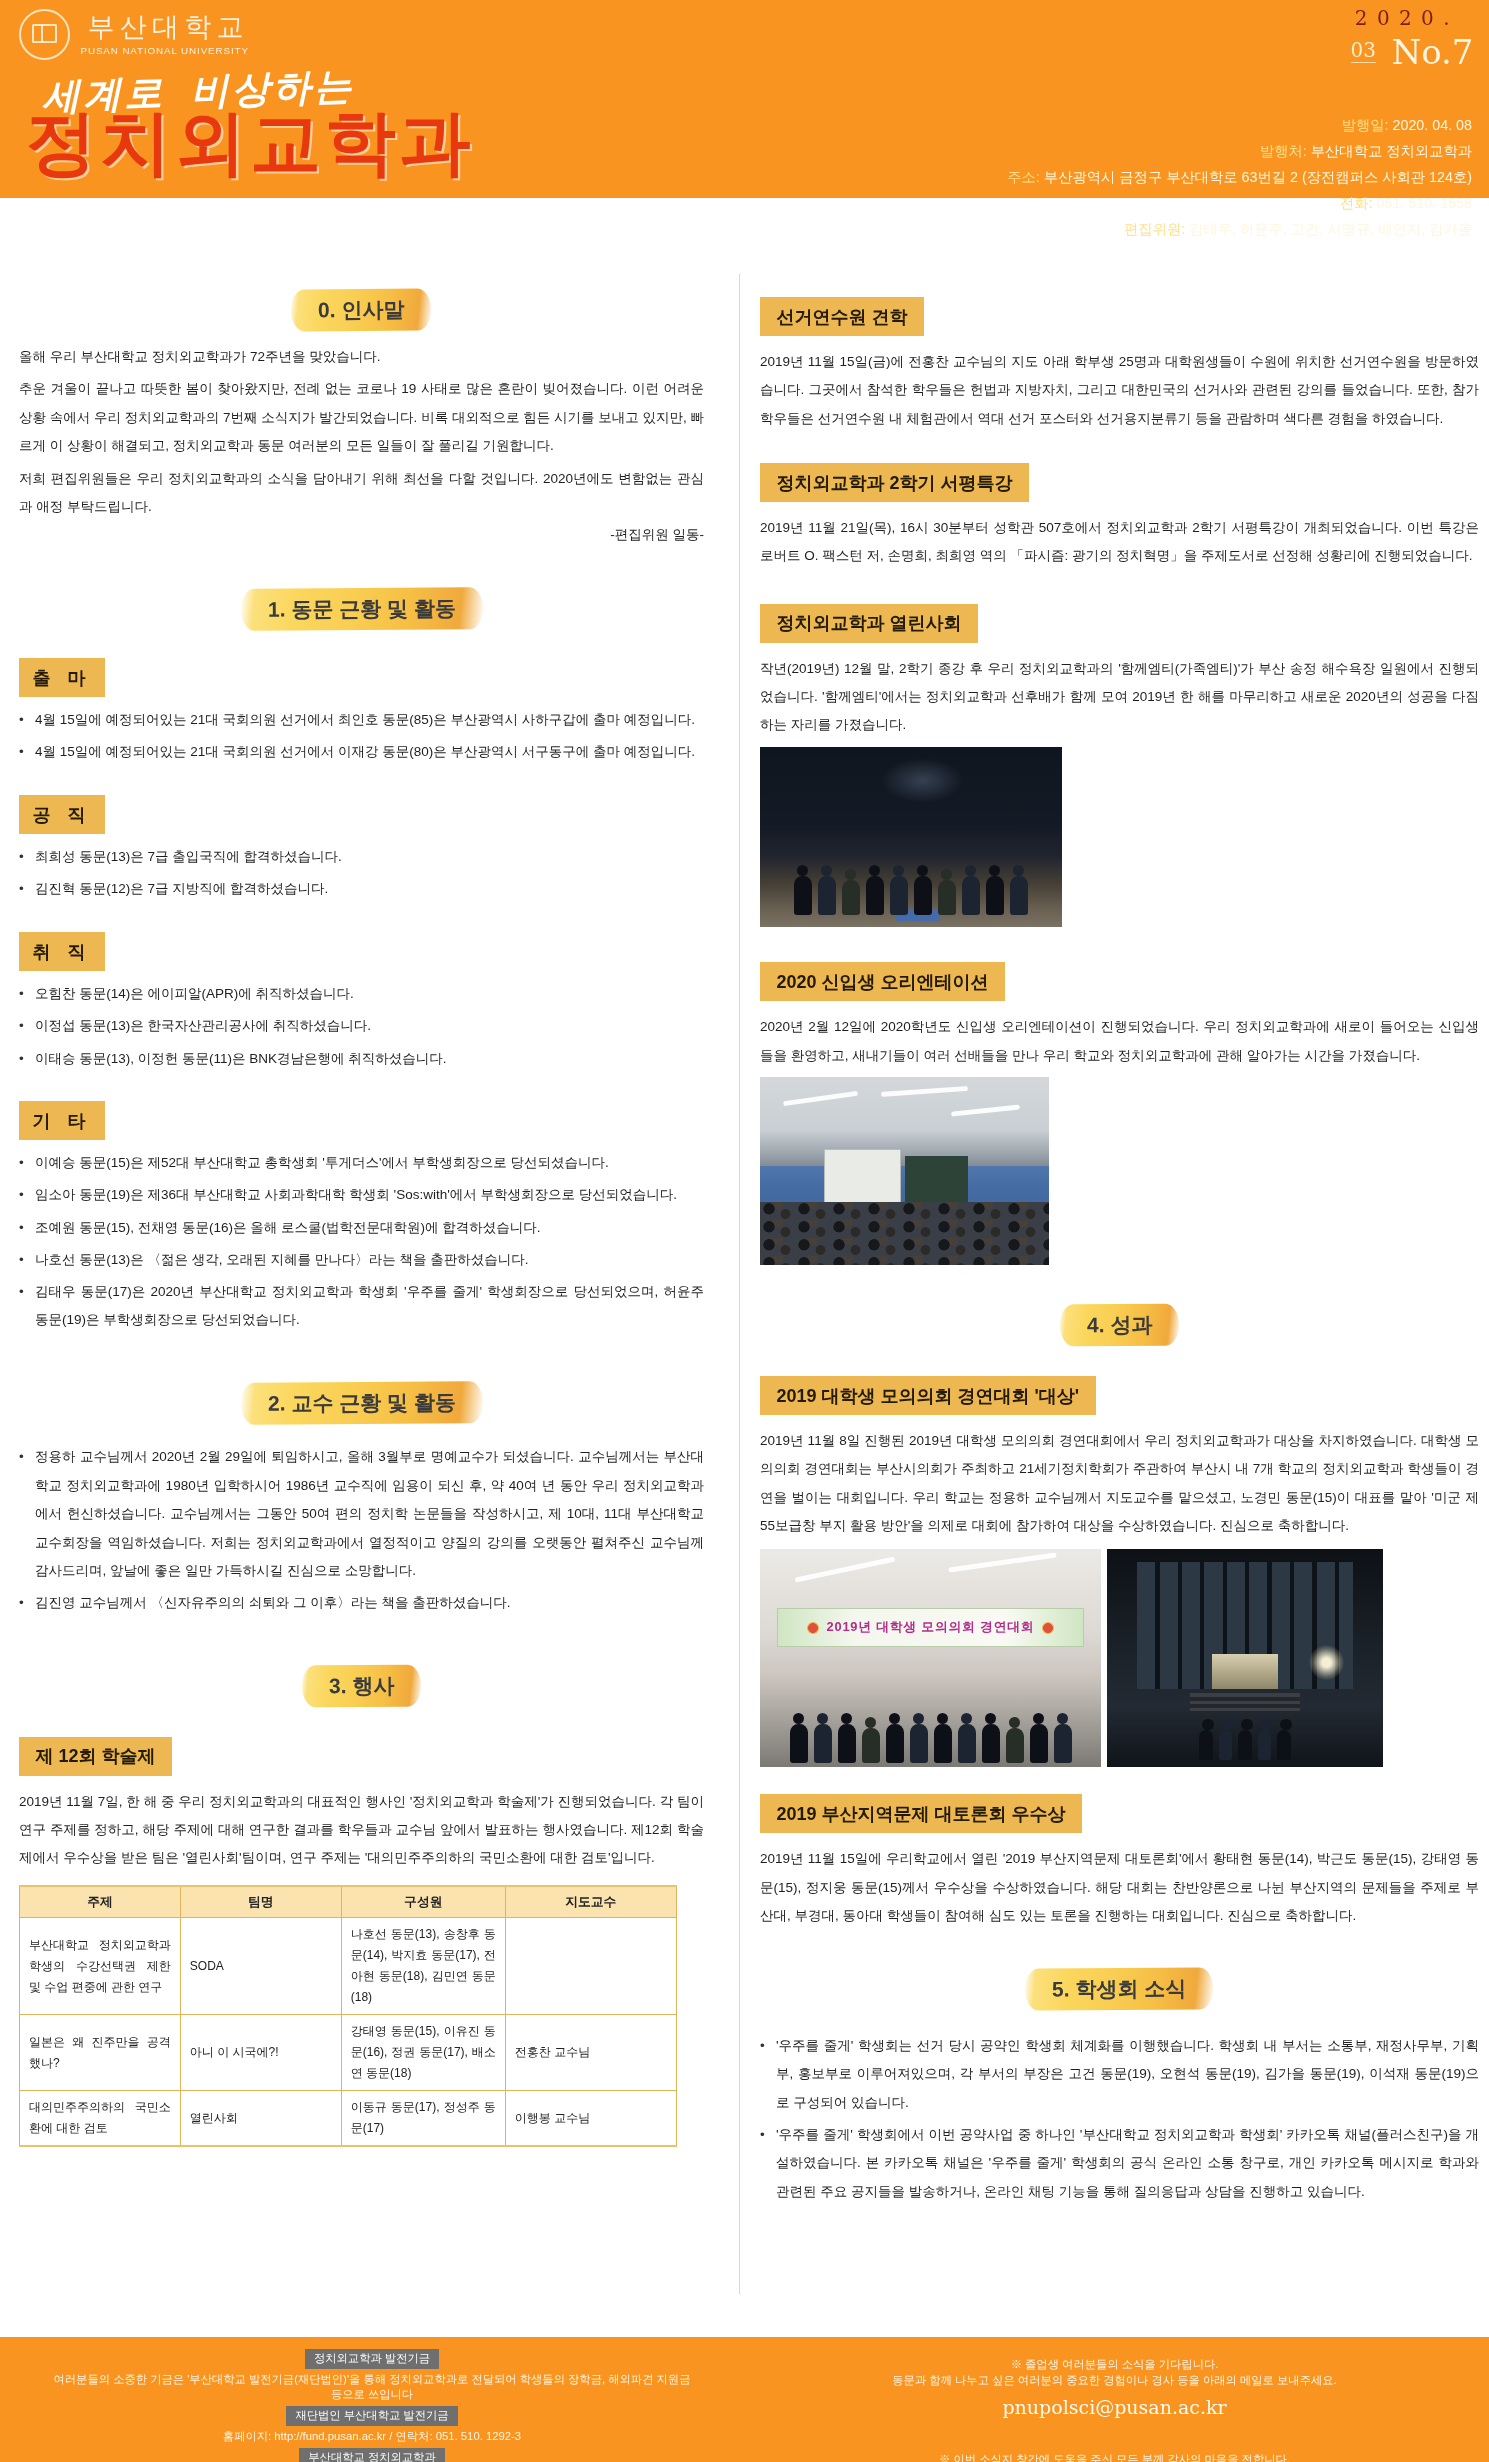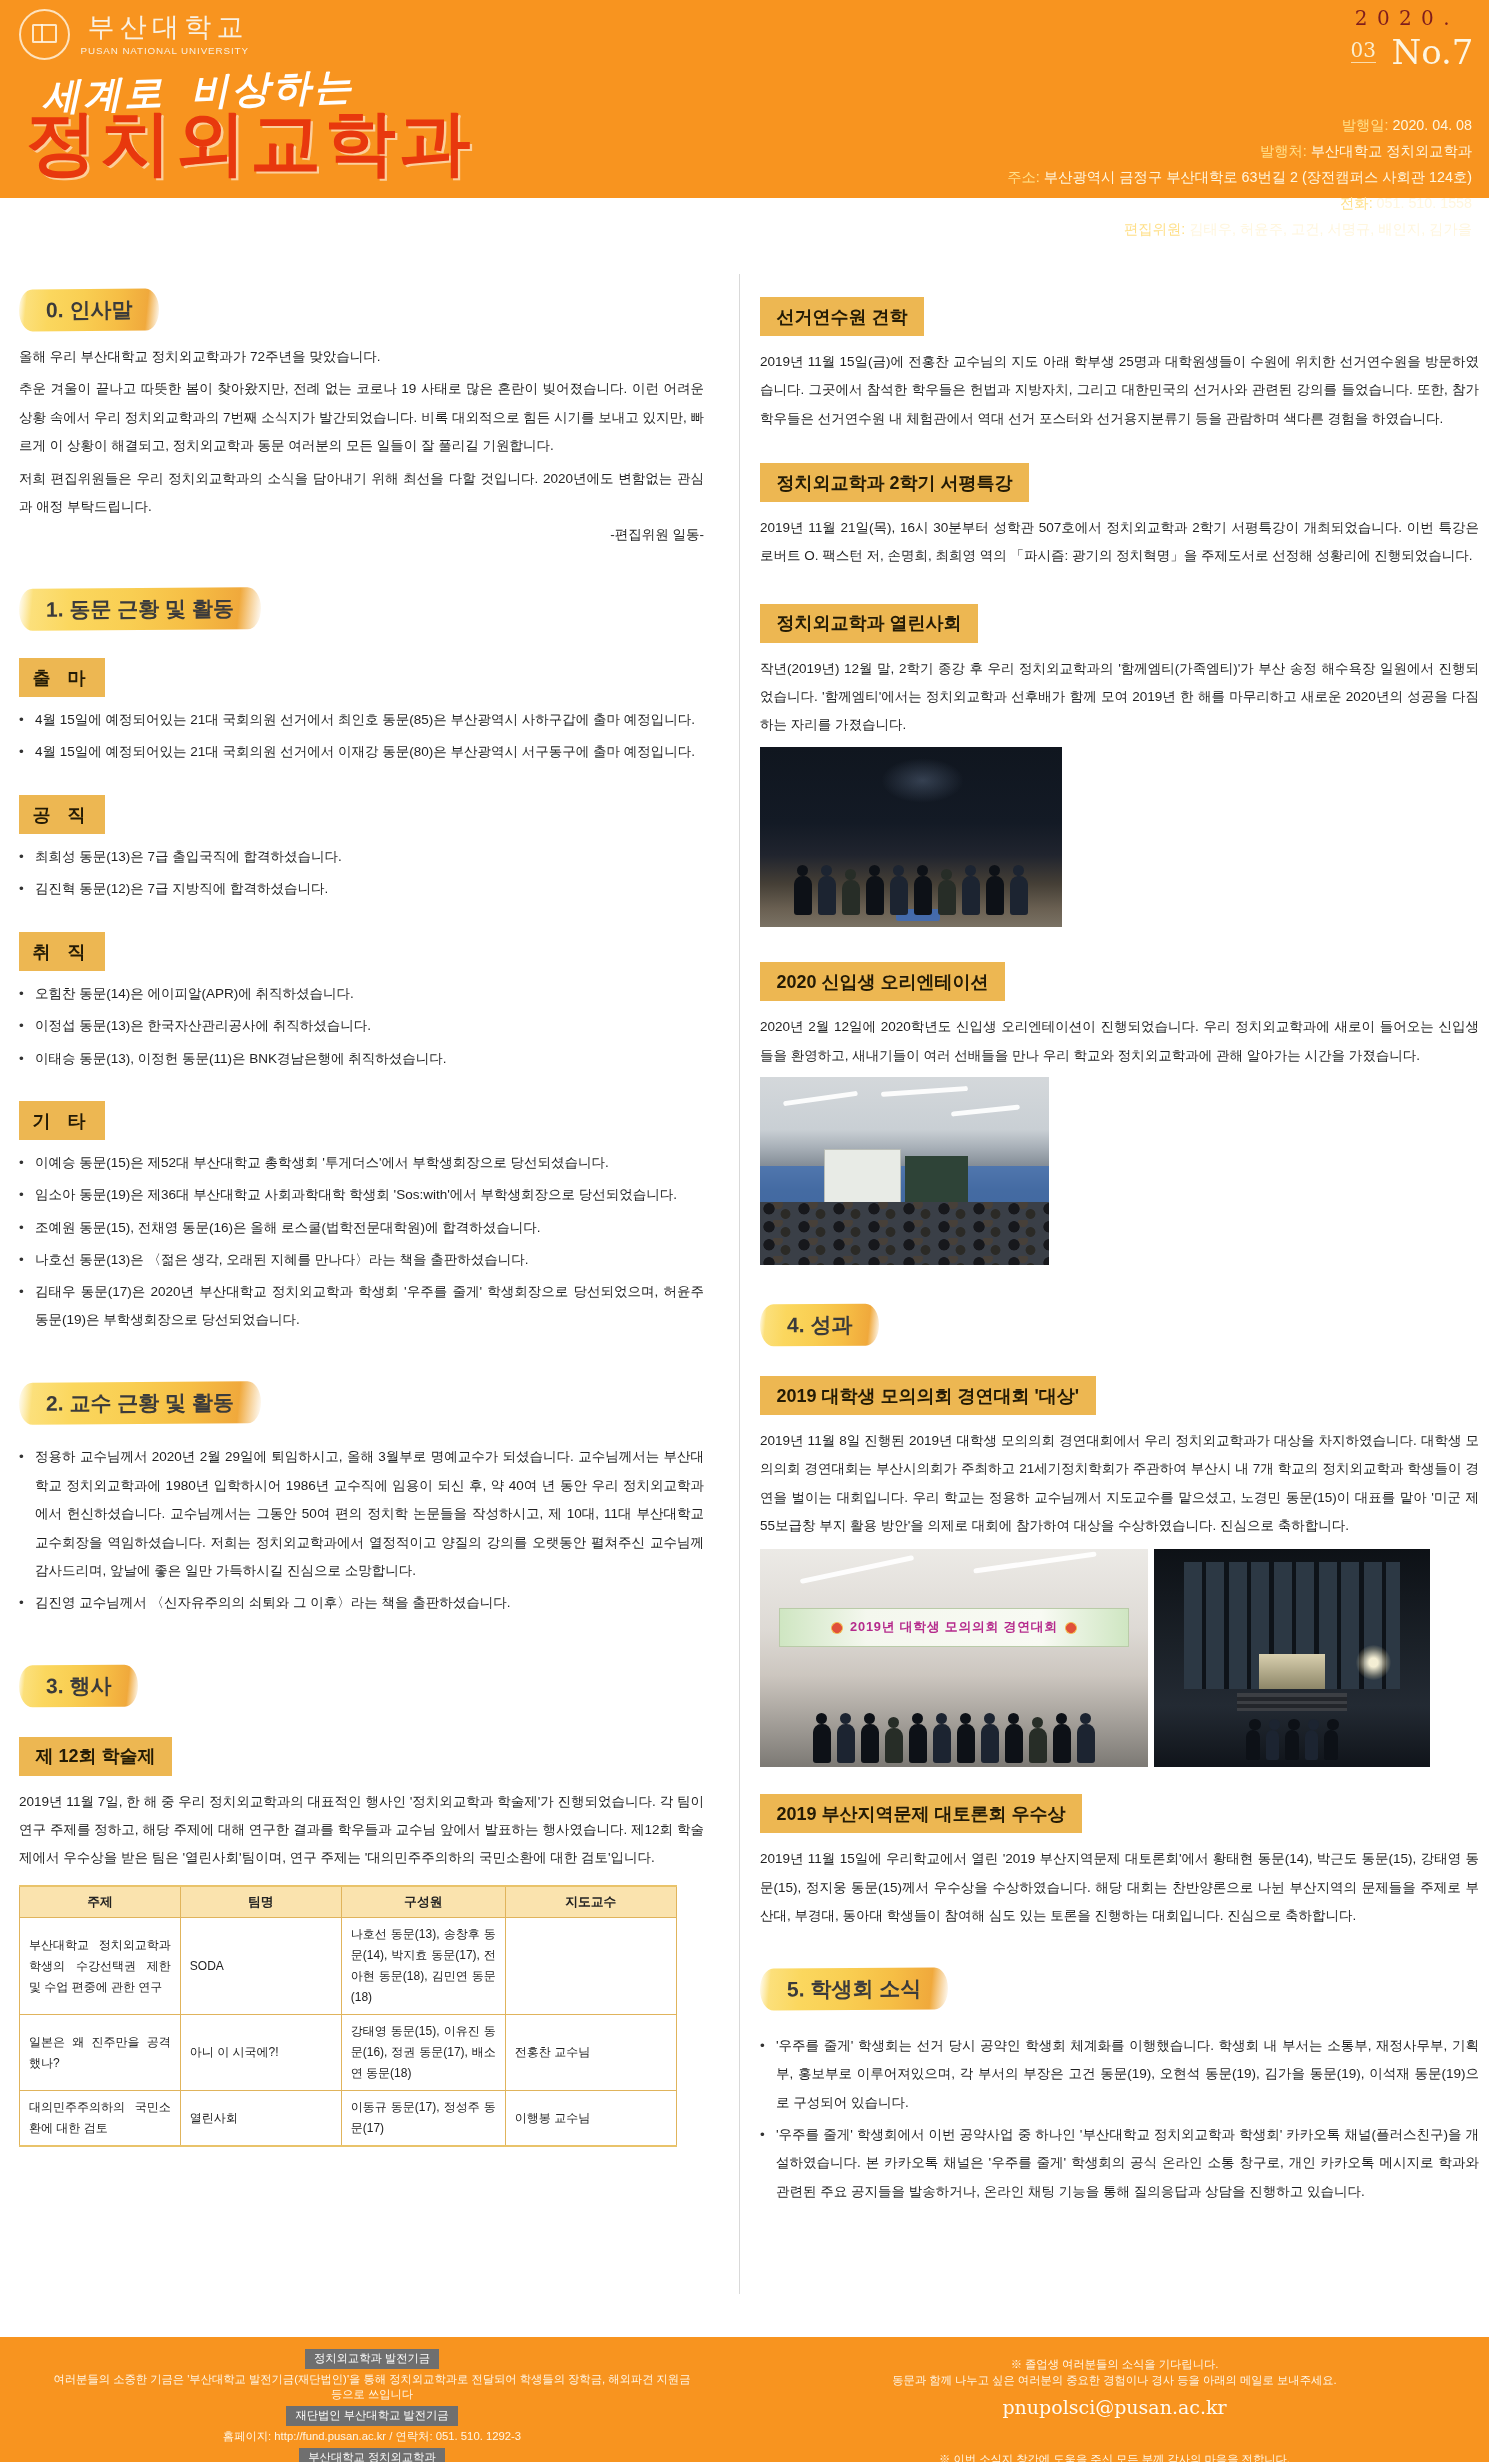--- a/index.html
+++ b/index.html
@@ -33,21 +33,21 @@
                  font-size:34px; color:#FDF6E3; }
   .pub-info { position:absolute; left:984px; top:113px; width:488px; font-size:14.3px;
               line-height:1.72; }
   .pub-line { margin:0 0 1.5px 0; }
   .pub-k { color:#FFE08A; }
   .pub-v { color:#FFF6DE; }
   
   .divider { position:absolute; left:739px; top:274px; width:0.8px; height:2020px; background:#d9d9d9; }
   .col-left  { position:absolute; left:19px;  top:259px; width:685px; }
   .col-right { position:absolute; left:760px; top:259px; width:719px; }
-  .sec-title-wrap { }
+  .sec-title-wrap { text-align:center; }
   .sec-title {
     display:inline-block; padding:6.8px 27px; font-size:21px; font-weight:bold; color:#3b3b3b;
     background:linear-gradient(96deg, rgba(251,216,90,0) 0%, rgba(251,216,90,.8) 6%,
       #FBD75E 22%, #F9CE52 46%, #F6BE45 70%, #F0A93C 90%, rgba(240,169,60,0) 100%);
     border-radius:13.5px/50%; transform:rotate(-.4deg);
   }
   .gold-label { display:inline-block; background:#EDB752; color:#241b05; font-weight:bold;
                 font-size:18px; padding:7.5px 16.5px; }
   .gold-label.spread { letter-spacing:6px; padding:7.5px 13.5px; }
   .para { font-size:13.5px; line-height:2.1; text-align:justify; margin:0 0 4.5px 0; color:#1f1f1f; }
@@ -86,21 +86,21 @@
   .screen { position:absolute; left:22%; top:38%; width:26%; height:32%; background:#e8ebe6;
     border:1.5px solid #b9bdb7; }
   .board { position:absolute; left:50%; top:42%; width:22%; height:24%; background:#2e4337; }
   .crowd { position:absolute; left:0; right:0; bottom:0; height:34%;
     background-color:#3a3f47;
     background-image:radial-gradient(circle 6px at 9px 6.8px, #17181c 5.3px, rgba(0,0,0,0) 6px),
       radial-gradient(circle 5.3px at 25.5px 12px, #2b2a26 4.5px, rgba(0,0,0,0) 5.3px),
       radial-gradient(circle 5.3px at 18px 2.3px, #474039 4.5px, rgba(0,0,0,0) 5.3px);
     background-size:35px 18px; }
   .photos-row { display:flex; gap:6px; margin-top:9px; }
-  .photo-council1 { width:388px; height:218px;
+  .photo-council1 { width:341px; height:218px;
     background:linear-gradient(180deg,#eceae6 0%,#ddd9d4 38%,#ccc6bf 58%,#7c7974 100%);text-decoration:underline; }
   .banner { position:absolute; left:5%; right:5%; top:27%; height:17%;
     background:linear-gradient(90deg,#cfe6c2 0%,#f4f7ee 25%,#f8faf3 75%,#cfe6c2 100%);
     border:0.8px solid #b9cba8; display:flex; align-items:center; justify-content:center; }
   .banner::before, .banner::after { content:""; width:12px; height:12px; border-radius:50%;
     background:radial-gradient(circle,#e0503a 55%,#f0b24a 60%); margin:0 7.5px; }
   .banner-text { font-size:12.8px; font-weight:bold; color:#b52a8c; letter-spacing:0.8px; }
   .photo-council2 { width:276px; height:218px;
     background:linear-gradient(180deg,#0d1116 0%,#1a2027 42%,#232a33 72%,#10141a 100%); }
   .building { position:absolute; left:11%; right:11%; top:6%; height:58%;

